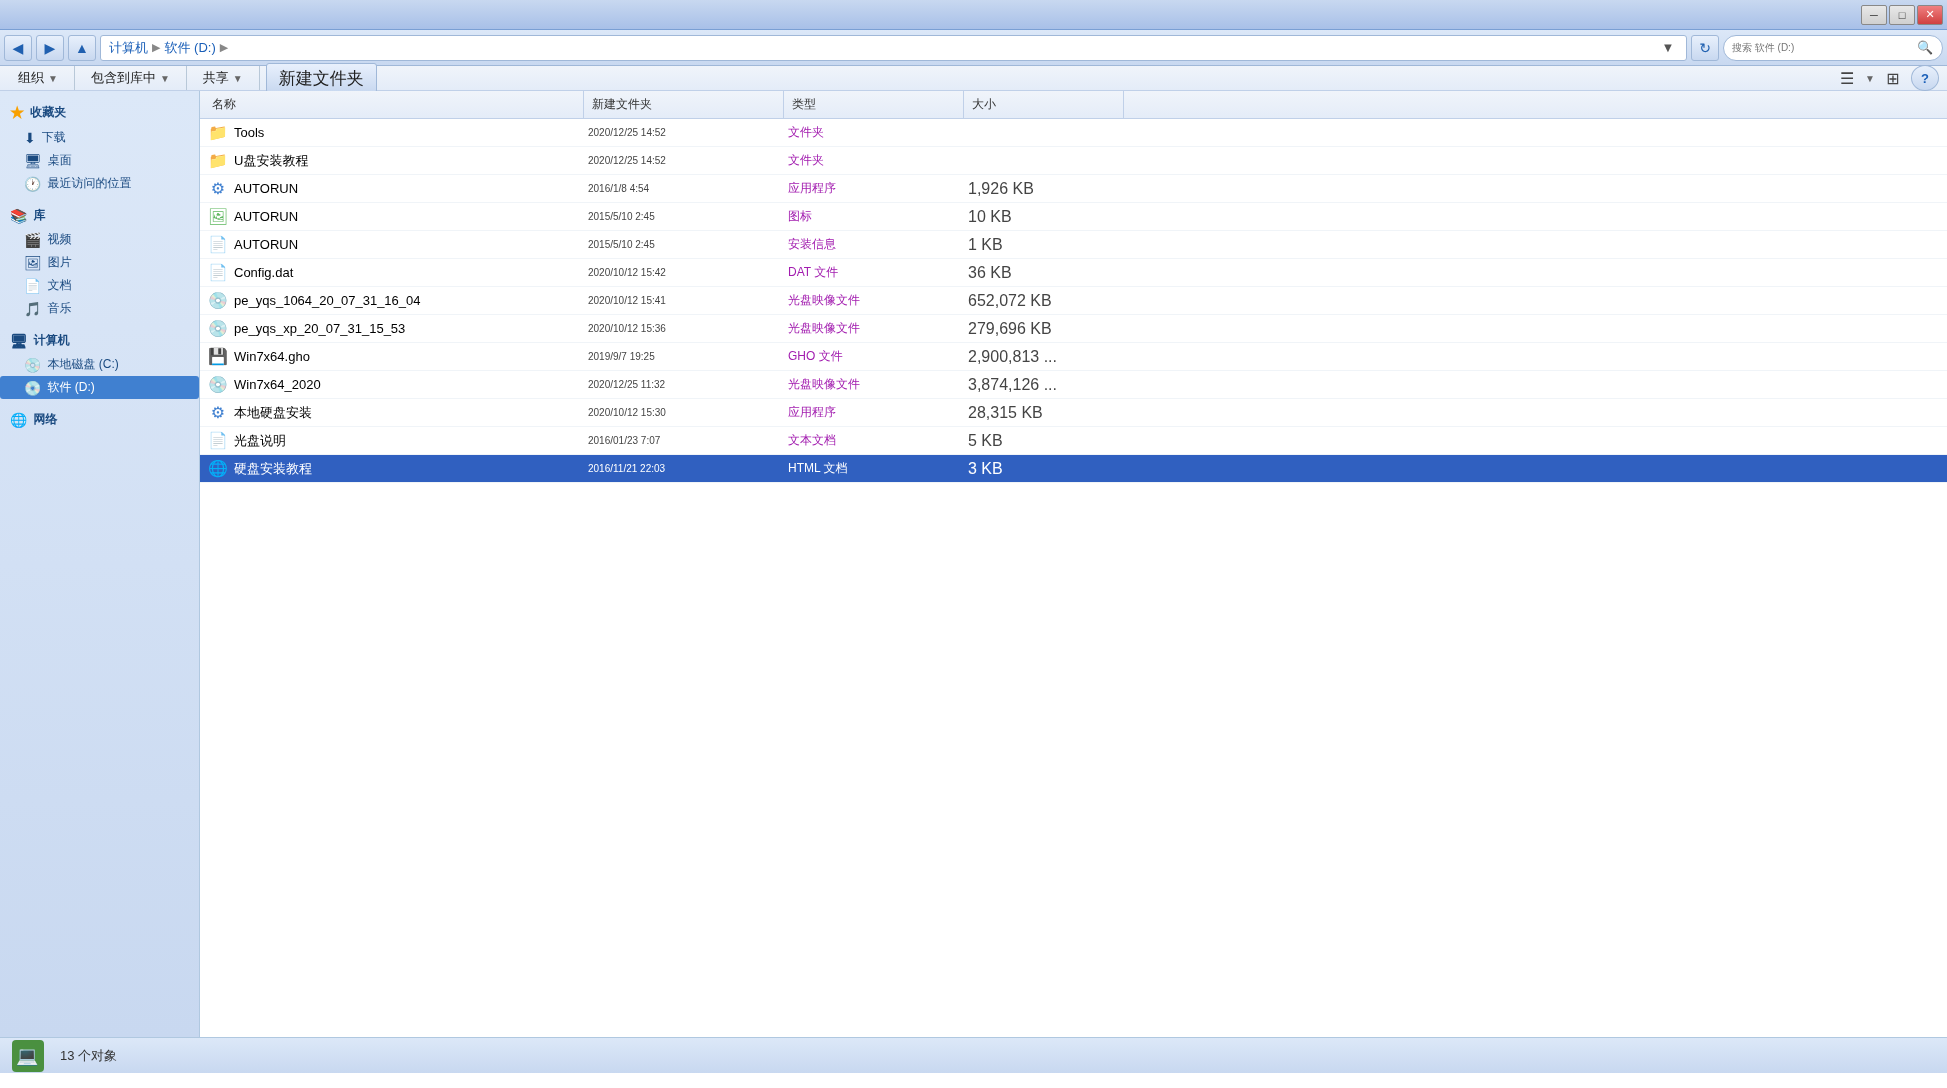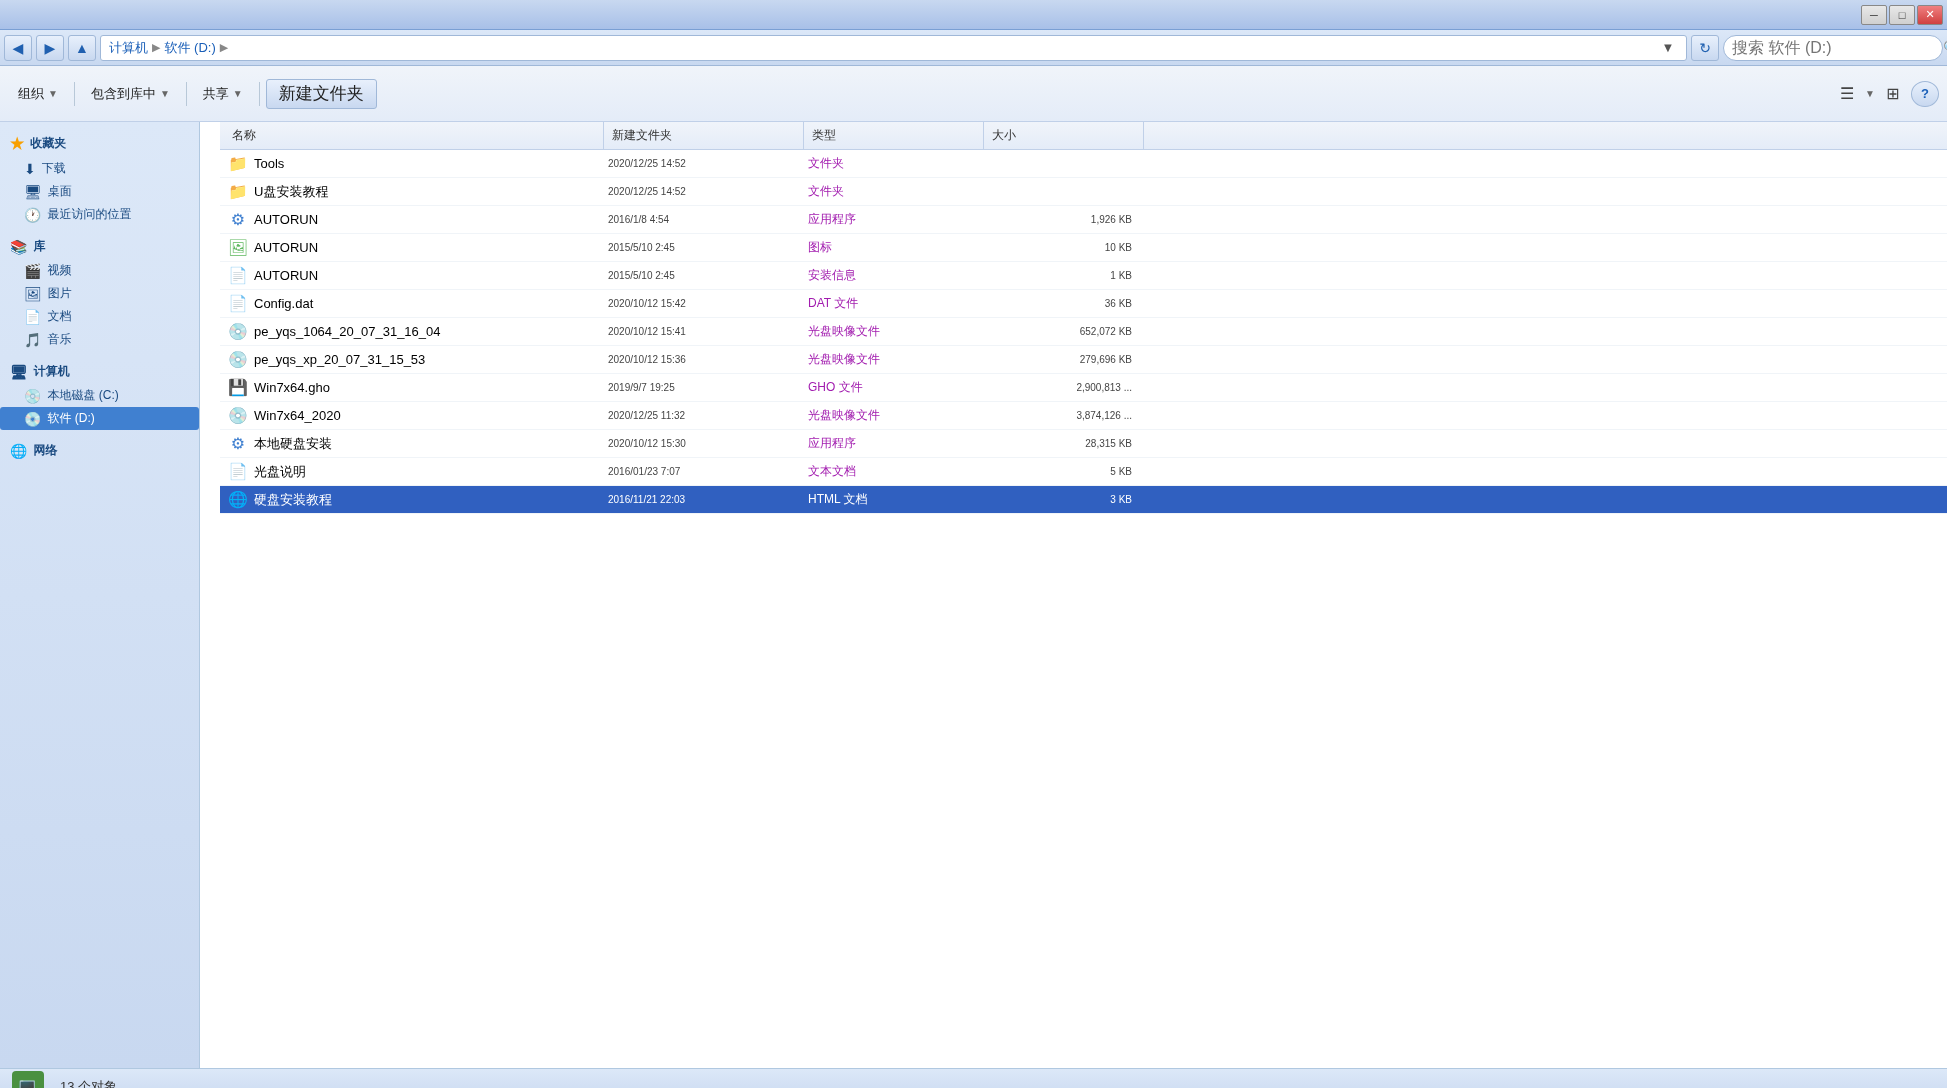--- a/index.html
+++ b/index.html
@@ -110,29 +110,29 @@
       border: 1px solid #a0b8d8;
       border-radius: 13px;
       display: flex;
       align-items: center;
       padding: 0 8px;
       gap: 4px;
     }
     .search-input {
       border: none;
       outline: none;
-      font-size: 16px;
+      font-size: 10px;
       color: #0c4a6e;
       flex: 1;
       background: transparent;
     }
 
     
     .toolbar {
-      height: 56px;
+      height: 25px;
       background: linear-gradient(to bottom, #f0f4fa, #e4ecf8);
       border-bottom: 1px solid #c0d0e8;
       display: flex;
       align-items: center;
       padding: 0 8px;
       gap: 2px;
     }
     .tool-btn {
       height: 30px;
       padding: 0 10px;
@@ -237,21 +237,20 @@
       color: #fff;
     }
     .sidebar-item .item-icon { font-size: 14px; }
 
     
     .file-area {
       flex: 1;
       display: flex;
       flex-direction: column;
       background: #fff;
-      padding-left: 20px;
     }
 
     
     .col-headers {
       display: flex;
       align-items: center;
       height: 28px;
       background: linear-gradient(to bottom, #f0f4fa, #e4ecf8);
       border-bottom: 1px solid #c0d0e8;
       padding: 0 4px;
@@ -299,21 +298,21 @@
       align-items: center;
       gap: 6px;
       padding: 0 8px;
       font-size: 13px;
       overflow: hidden;
       white-space: nowrap;
     }
     .file-icon { font-size: 16px; width: 20px; text-align: center; flex-shrink: 0; }
     .file-date { width: 200px; font-size: 10px; color: #444; padding: 0 8px; }
     .file-type { width: 180px; font-size: 12px; color: #a21caf; padding: 0 8px; }
-    .file-size { width: 160px; font-size: 10px; color: #444; padding: 0 8px; text-align: right; }
+    .file-size { width: 160px; font-size: 16px; color: #444; padding: 0 8px; }
 
     
     .icon-folder { color: #f0c040; }
     .icon-exe { color: #4080d0; }
     .icon-ico { color: #60b860; }
     .icon-inf { color: #888; }
     .icon-dat { color: #888; }
     .icon-iso { color: #e06020; }
     .icon-gho { color: #8060a0; }
     .icon-html { color: #e04040; }

